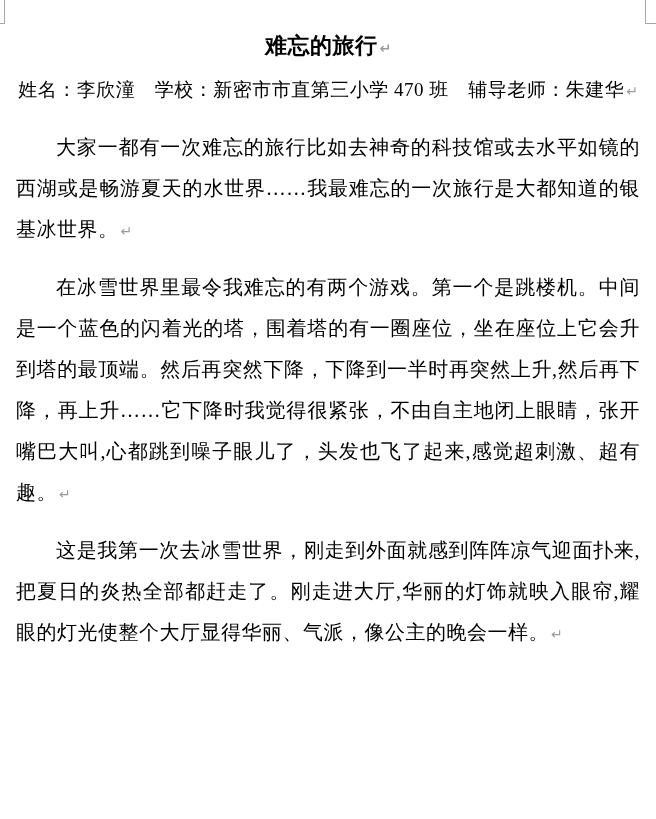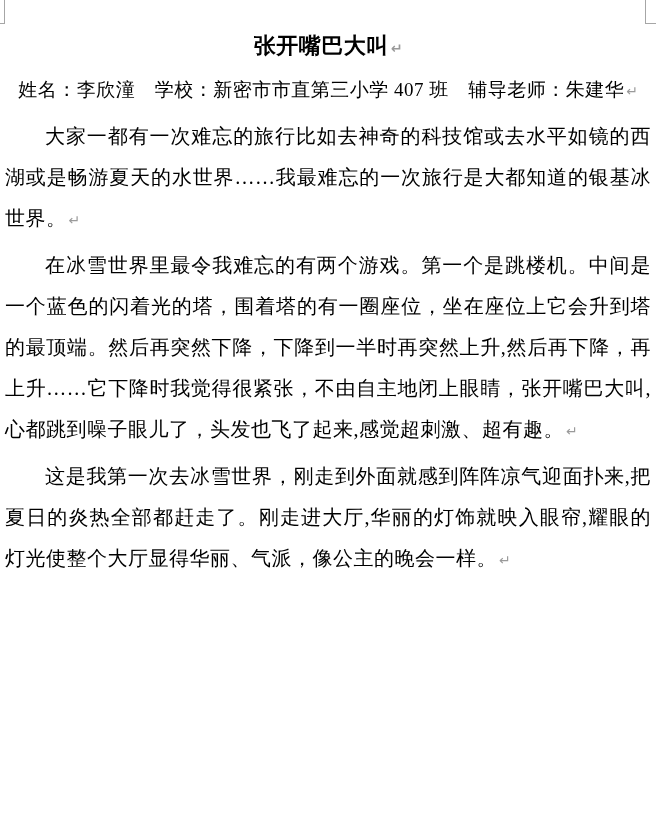--- a/index.html
+++ b/index.html
@@ -46,21 +46,21 @@
     text-align: center;
     line-height: 41px;
   }
   .byline {
     margin: 0;
     text-align: center;
     font-size: 19px;
     white-space: nowrap;
   }
   .para {
-    margin: 4px;
+    margin: 15px;
     text-indent: 2em;
     text-align: justify;
     text-align-last: left;
     text-justify: inter-character;
   }
   .pmark {
     color: #9a9a9a;
     font-size: 14px;
     font-family: "DejaVu Sans", sans-serif;
     letter-spacing: 0;
@@ -73,25 +73,25 @@
 <body>
 
 <div class="page">
 
   <div class="crop-mark left"></div>
   <div class="crop-mark right"></div>
 
   <div class="doc">
 
     <h1 class="title">
-      <span>张开嘴巴大叫</span><span class="pmark">↵</span>
+      <span>难忘的旅行</span><span class="pmark">↵</span>
     </h1>
 
     <p class="byline">
-      <span>姓名：李欣潼　学校：新密市市直第三小学 407 班　辅导老师：朱建华</span><span class="pmark">↵</span>
+      <span>姓名：李欣潼　学校：新密市市直第三小学 470 班　辅导老师：朱建华</span><span class="pmark">↵</span>
     </p>
 
     <p class="para">
       <span>大家一都有一次难忘的旅行比如去神奇的科技馆或去水平如镜的西湖或是畅游夏天的水世界……我最难忘的一次旅行是大都知道的银基冰世界。</span><span class="pmark">↵</span>
     </p>
 
     <p class="para">
       <span>在冰雪世界里最令我难忘的有两个游戏。第一个是跳楼机。中间是一个蓝色的闪着光的塔，围着塔的有一圈座位，坐在座位上它会升到塔的最顶端。然后再突然下降，下降到一半时再突然上升,然后再下降，再上升……它下降时我觉得很紧张，不由自主地闭上眼睛，张开嘴巴大叫,心都跳到噪子眼儿了，头发也飞了起来,感觉超刺激、超有趣。</span><span class="pmark">↵</span>
     </p>
 

